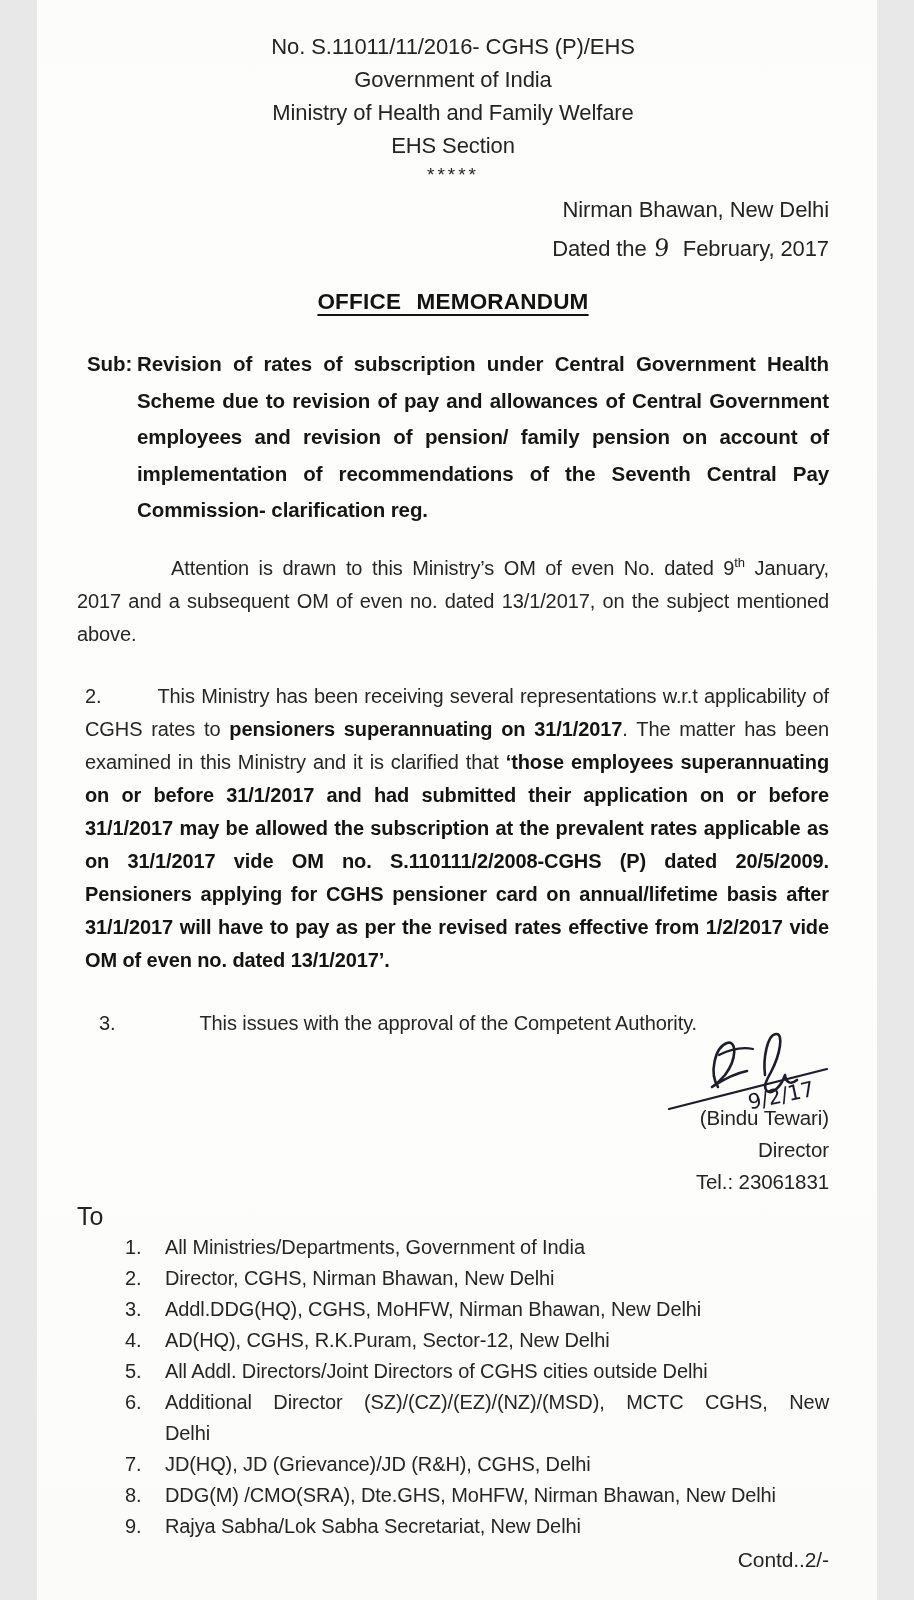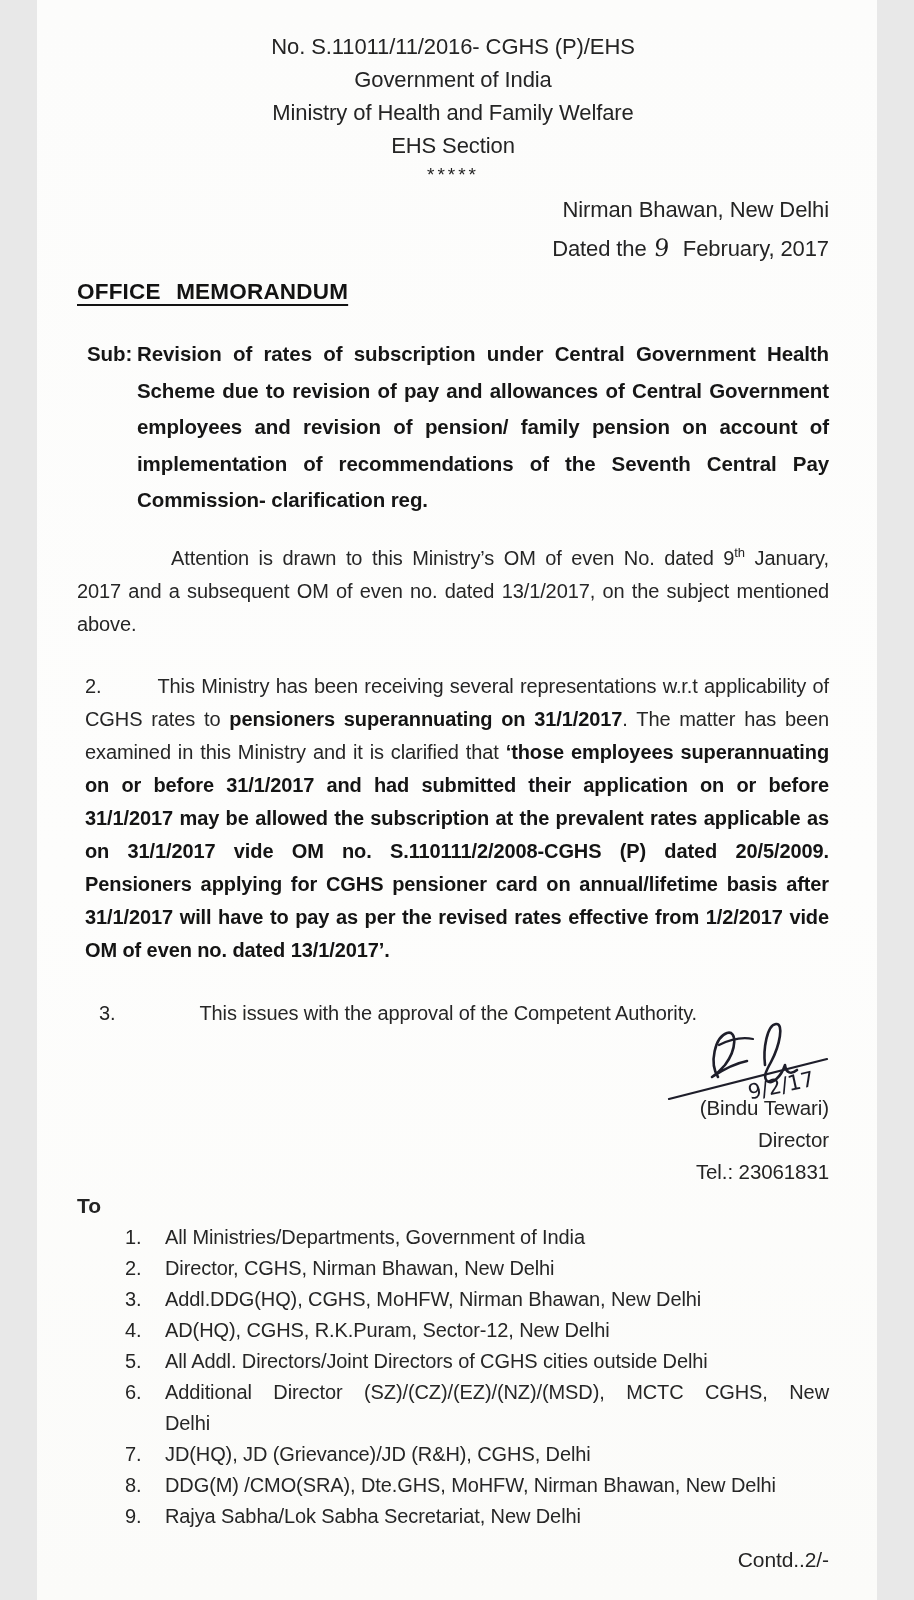--- a/index.html
+++ b/index.html
@@ -19,21 +19,21 @@
   .stars{text-align:center;font-size:19px;line-height:26px;letter-spacing:3px;color:#1f1f1f;}
   .right-head{text-align:right;font-size:22px;line-height:32px;margin-top:6px;color:#242424;}
   .hand-digit{
     display:inline-block;
     font-family:"DejaVu Serif",serif;
     font-size:24px;
     transform:rotate(2deg) skewX(-4deg);
     margin:0 14px 0 7px;
     color:#1c1c1c;
   }
-  .om-title{text-align:left;margin-top:14px;}
+  .om-title{text-align:center;margin-top:24px;}
   .om-title span{
     font-size:22.5px;font-weight:bold;color:#131313;
     word-spacing:9px;letter-spacing:0.2px;
     text-decoration:underline;
     text-decoration-thickness:2px;
     text-underline-offset:5px;
   }
   .subject{
     position:relative;margin-top:31px;padding-left:60px;
     font-size:20.5px;font-weight:bold;line-height:36.5px;
@@ -48,21 +48,21 @@
   .tab{display:inline-block;height:1px;}
   .t56{width:56px;}
   .t84{width:84px;}
   .sup{font-size:13px;vertical-align:super;line-height:0;}
   .sig-area{position:relative;text-align:right;padding-top:62px;font-size:20.5px;color:#242424;}
   .sig-svg{position:absolute;right:0;top:-15px;width:260px;height:125px;pointer-events:none;}
   .ink{stroke:#1e1e2a;stroke-width:2.6;fill:none;stroke-linecap:round;stroke-linejoin:round;}
   .ink-thin{stroke:#1e1e2a;stroke-width:2.2;fill:none;stroke-linecap:round;}
   .ink-text{font-family:"DejaVu Sans",sans-serif;font-size:21px;fill:#1c1c28;}
   .sig-name,.sig-line{line-height:32px;}
-  .to-label{font-size:21px;line-height:32px;margin-top:2px;color:#242424;font-weight:bold;}
+  .to-label{font-size:25px;line-height:32px;margin-top:2px;color:#242424;}
   .dist{margin-left:48px;}
   .drow{display:flex;font-size:20px;line-height:31px;color:#262626;}
   .dnum{width:40px;flex:0 0 40px;}
   .dtext{flex:1;text-align:justify;}
   .dtext.spread{word-spacing:8px;}
   .contd{position:absolute;right:48px;top:1548px;font-size:21px;color:#242424;}
 </style>
 </head>
 <body>
 

